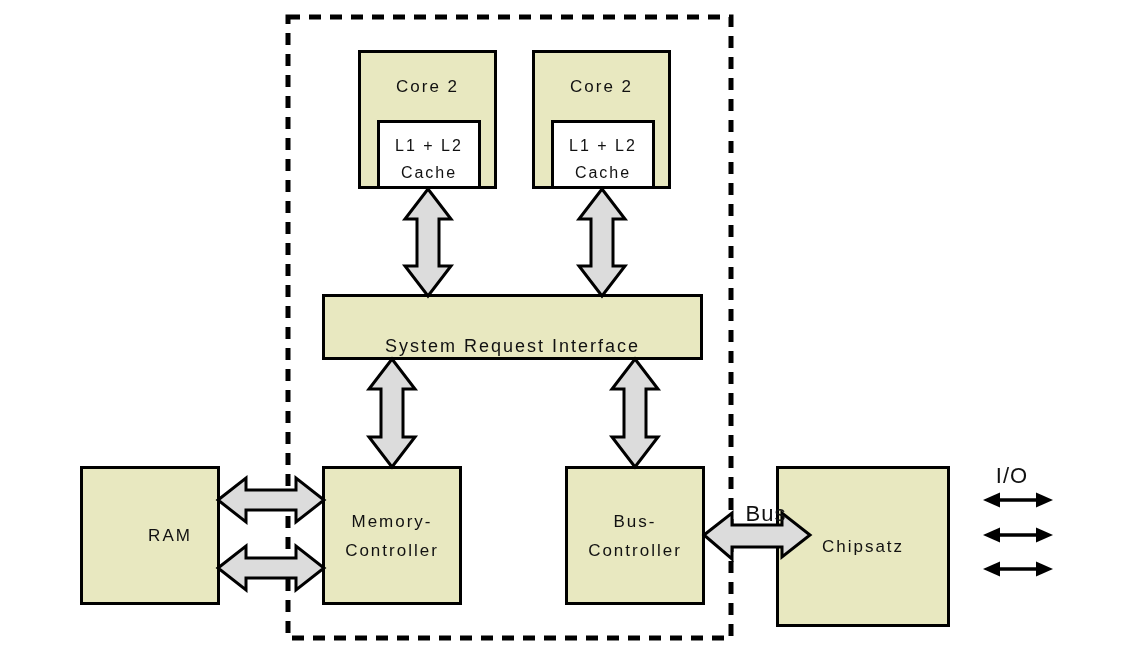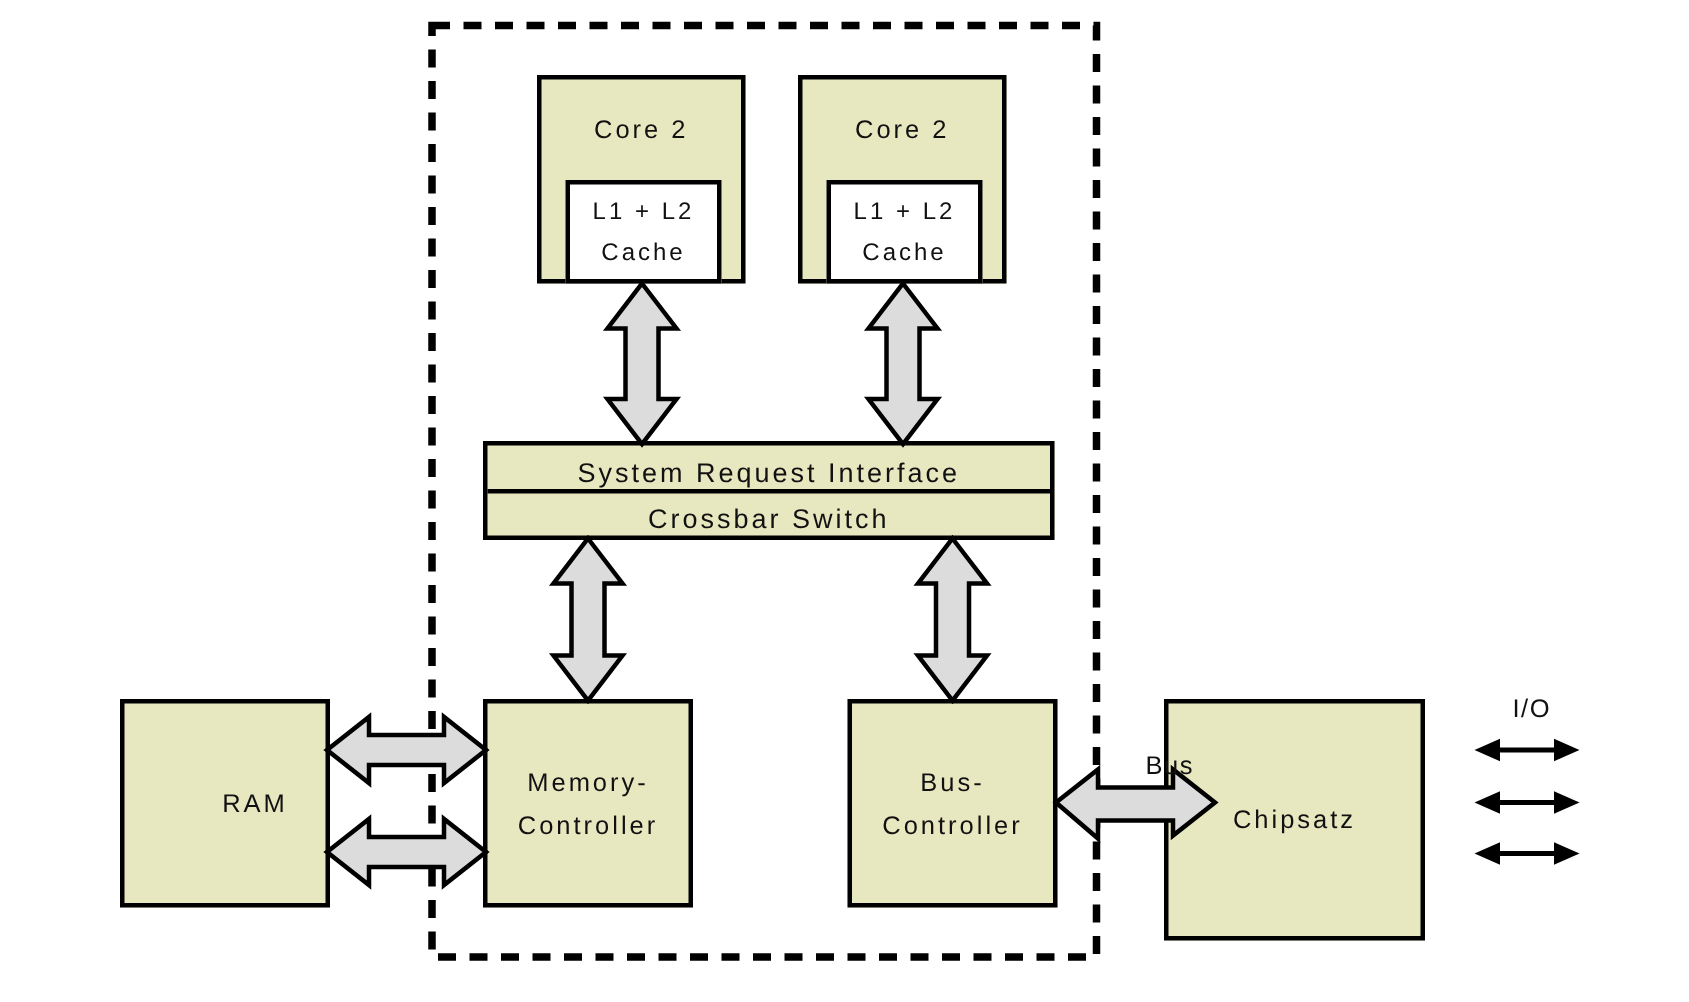--- a/index.html
+++ b/index.html
@@ -20,21 +20,21 @@
     background:#e8e8c0;
     border:3px solid #000;
     display:flex;
     align-items:center;
     justify-content:center;
     text-align:center;
     font-size:17px;
     letter-spacing:2px;
     z-index:1;
   }
-  .box.white{background:#ffffff;}
+  .box.white{background:#ffffff;justify-content:flex-end;}
   .core{align-items:flex-start;}
   .core .core-label{margin-top:24px;}
   .two-line{flex-direction:column;line-height:29px;}
   .bars{
     position:absolute;
     box-sizing:border-box;
     border:3px solid #000;
     background:#e8e8c0;
     z-index:1;
     display:flex;
@@ -46,23 +46,23 @@
     display:flex;
     align-items:flex-end;
     justify-content:center;
     font-size:18px;
     letter-spacing:2px;
   }
   .bar-row + .bar-row{border-top:3px solid #000;}
   .float-label{
     position:absolute;
     z-index:3;
-    font-size:17px;
+    font-size:22px;
     letter-spacing:1px;
-    text-align:right;
+    text-align:center;
   }
   .block-arrow{fill:#dcdcdc;stroke:#000;stroke-width:3;}
   .thin-arrow-line{stroke:#000;stroke-width:3.4;}
   .thin-arrow-head{fill:#000;stroke:none;}
   .die-border{fill:none;stroke:#000;stroke-width:5;stroke-dasharray:12 9;}
 </style>
 </head>
 <body>
 
 <div class="canvas">
@@ -83,23 +83,20 @@
     <span class="core-label">Core 2</span>
   </div>
   <div class="box white two-line" style="left:551px;top:120px;width:104px;height:69px;font-size:16px;line-height:27px;">
     <span>L1 + L2</span>
     <span>Cache</span>
   </div>
 
   <div class="bars" style="left:322px;top:294px;width:381px;height:66px;">
     <div class="bar-row">
       <span>System Request Interface</span>
-    </div>
-    <div class="bar-row">
-      <span>Crossbar Switch</span>
     </div>
   </div>
 
   <div class="box" style="left:80px;top:466px;width:140px;height:139px;padding-left:40px;">
     <span>RAM</span>
   </div>
 
   <div class="box two-line" style="left:322px;top:466px;width:140px;height:139px;">
     <span>Memory-</span>
     <span>Controller</span>

